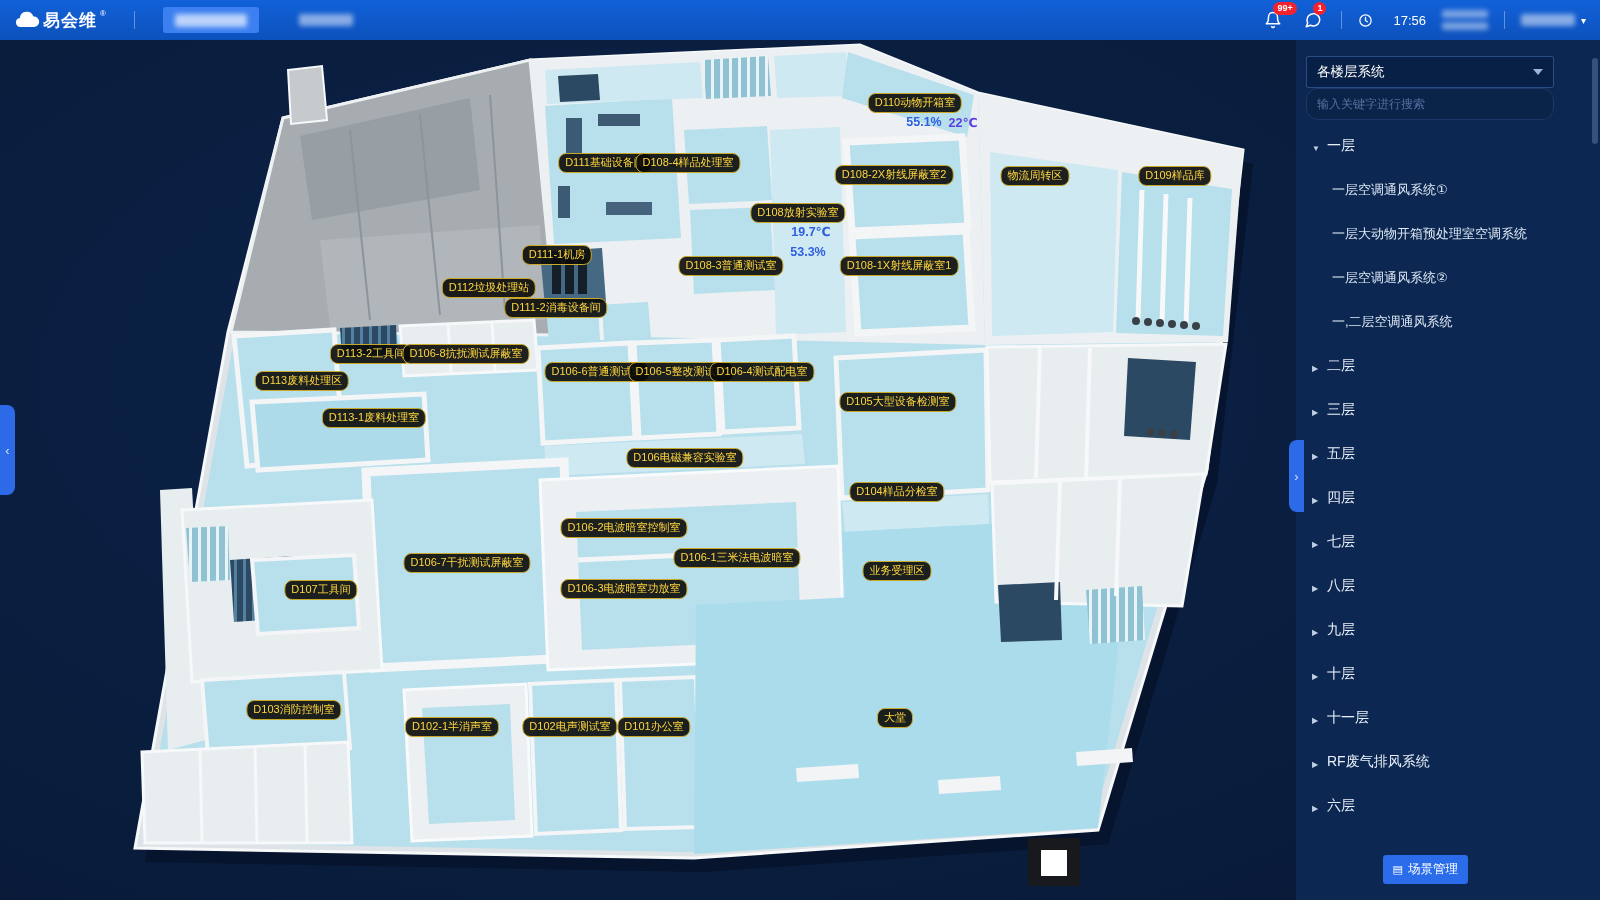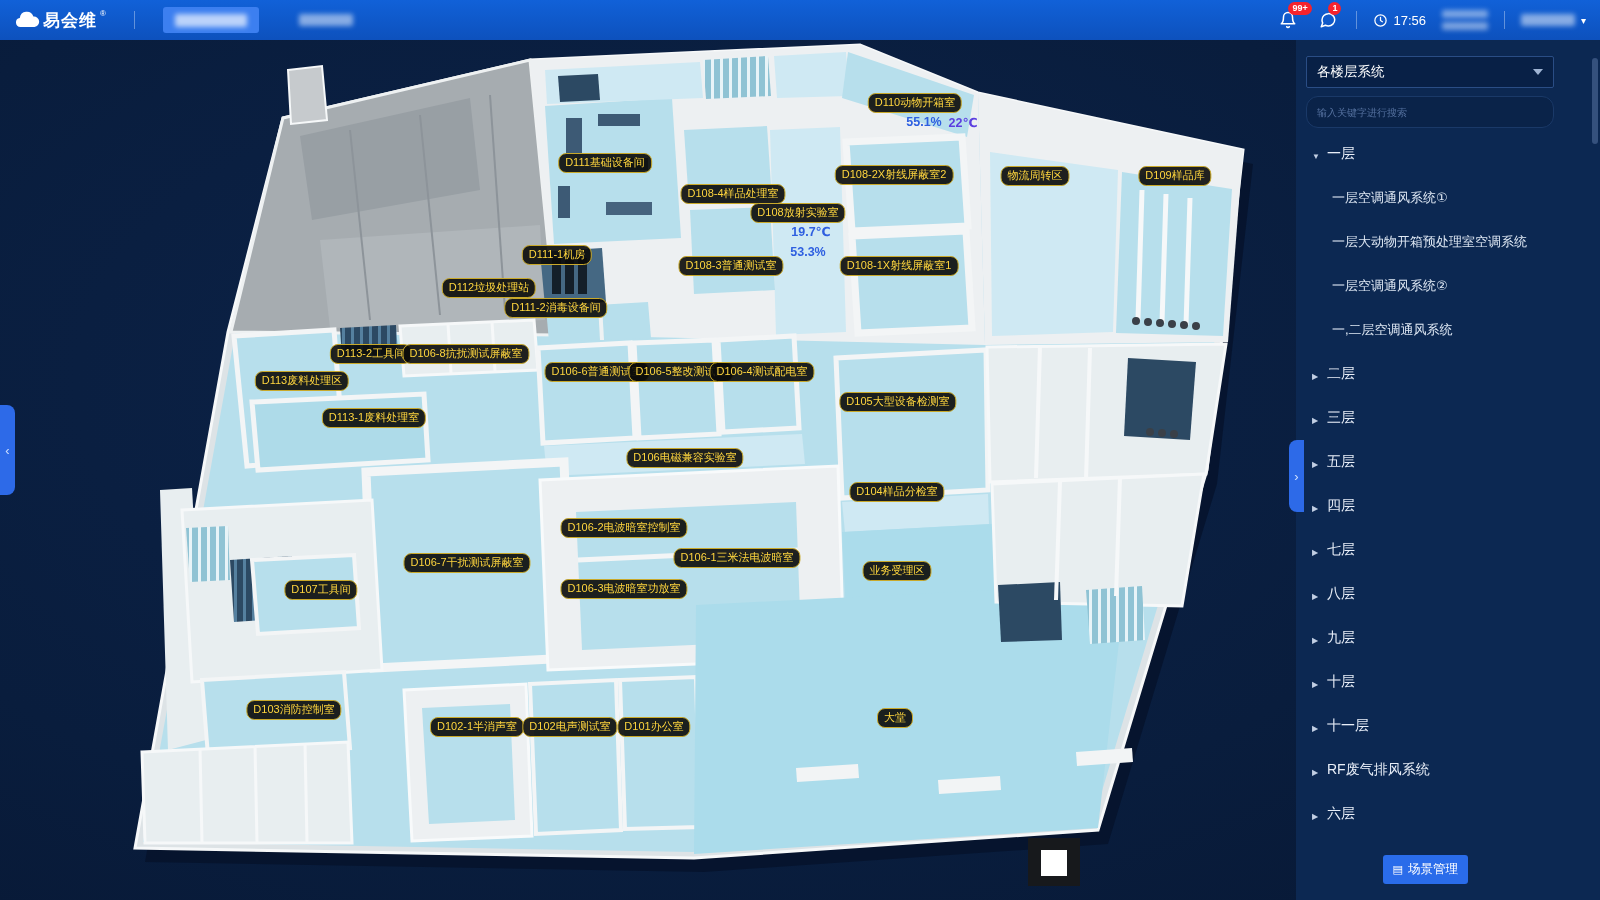--- a/index.html
+++ b/index.html
@@ -15,37 +15,37 @@
 .tb-divider{width:1px;height:18px;background:rgba(255,255,255,.35)}
 .nav-pill{height:26px;display:flex;align-items:center;padding:0 12px;border-radius:3px;cursor:pointer}
 .nav-pill.active{background:#3c7ff0}
 .redact{display:inline-block;border-radius:2px;background:rgba(255,255,255,.65);filter:blur(2.5px)}
 .r-light{width:72px;height:13px}
 .r-dim{width:54px;height:12px;background:rgba(255,255,255,.5)}
 .r-sm{width:46px;height:8px;background:rgba(255,255,255,.45)}
 .tb-right{display:flex;align-items:center;gap:16px}
 .icon-wrap{position:relative;width:24px;height:24px;display:flex;align-items:center;justify-content:center;cursor:pointer}
 .badge{position:absolute;top:-6px;left:12px;background:#f5222d;color:#fff;font-size:9px;line-height:1;padding:2px 4px;border-radius:8px;white-space:nowrap;font-weight:bold}
-.time-wrap{display:flex;align-items:center;gap:5px;color:#fff;font-size:13px}
+.time-wrap{display:flex;align-items:center;gap:20px;color:#fff;font-size:13px}
 .redact-stack{display:flex;flex-direction:column;gap:4px}
 .user-menu{display:flex;align-items:center;gap:6px;color:#fff;cursor:pointer}
 .caret{font-size:10px;color:#fff}
 
 .content{flex:1;display:flex;min-height:0}
 .plan-area{position:relative;flex:1;background:radial-gradient(120% 100% at 50% 40%,#0c2349 0%,#091d3d 55%,#071631 100%);overflow:hidden}
 .plan-svg{position:absolute;inset:0;width:100%;height:100%}
 .room-label{position:absolute;transform:translate(-50%,-50%);background:rgba(10,10,8,.9);border:1px solid #c9a92a;color:#ffd63e;font-size:11px;line-height:1;padding:3px 6px 4px;border-radius:8px;white-space:nowrap;cursor:pointer;z-index:3}
 .sensor{position:absolute;transform:translate(-50%,-50%);font-size:12.5px;font-weight:bold;white-space:nowrap;z-index:3}
 .left-tab{position:absolute;left:0;top:365px;width:15px;height:90px;background:#2d6ae8;border-radius:0 8px 8px 0;display:flex;align-items:center;justify-content:center;color:#cfe0ff;font-size:13px;cursor:pointer;z-index:4}
 
 .sidebar{position:relative;width:304px;flex:none;background:#0c2852}
 .panel-inner{position:absolute;inset:0;padding:16px 46px 14px 10px}
 .dropdown{height:32px;background:#082046;border:1px solid #2a4d85;border-radius:2px;color:#fff;font-size:13.5px;display:flex;align-items:center;justify-content:space-between;padding:0 10px;cursor:pointer}
 .dd-caret{width:0;height:0;border-left:5px solid transparent;border-right:5px solid transparent;border-top:6px solid #9fb4d4}
-.search{margin-top:8px;width:100%;height:32px;background:#0a2349;border:1px solid #1a3968;border-radius:12px;color:#dbe6f5;font-size:10px;padding:0 10px;outline:none;font-family:inherit}
+.search{margin-top:0;width:100%;height:32px;background:#0a2349;border:1px solid #1a3968;border-radius:12px;color:#dbe6f5;font-size:12px;padding:0 10px;outline:none;font-family:inherit}
 .search::placeholder{color:#54709e}
 .tree{margin-top:4px}
 .tree-row{height:44px;display:flex;align-items:center;color:#e8eef8;font-size:14px;cursor:pointer}
 .tree-row.parent{padding-left:6px}
 .tree-row.child{padding-left:26px;font-size:13px;color:#dfe8f4}
 .arrow{width:15px;color:#c2cfe4}
 .arrow.down::before{content:"▼";font-size:8px}
 .arrow.right::before{content:"▶";font-size:8px}
 .manage-btn{position:absolute;right:132px;bottom:16px;display:flex;align-items:center;gap:5px;background:#2a6cea;border:none;color:#fff;font-size:12.5px;padding:6px 10px;border-radius:3px;cursor:pointer;font-family:inherit}
 .mb-icon{font-size:11px;line-height:1}
@@ -235,21 +235,21 @@
           <rect x="1041" y="810" width="26" height="26" fill="#ffffff"></rect>
         </g>
       </svg>
 
       <div class="labels">
 
           <div class="room-label" style="left: 915px; top: 63px;">D110动物开箱室</div>
 
           <div class="room-label" style="left: 605px; top: 123px;">D111基础设备间</div>
 
-          <div class="room-label" style="left: 733px; top: 123px; margin-top: 31px;">D108-4样品处理室</div>
+          <div class="room-label" style="left: 688px; top: 123px;">D108-4样品处理室</div>
 
           <div class="room-label" style="left: 894px; top: 135px;">D108-2X射线屏蔽室2</div>
 
           <div class="room-label" style="left: 1035px; top: 136px;">物流周转区</div>
 
           <div class="room-label" style="left: 1175px; top: 136px;">D109样品库</div>
 
           <div class="room-label" style="left: 798px; top: 173px;">D108放射实验室</div>
 
           <div class="room-label" style="left: 557px; top: 215px;">D111-1机房</div>
@@ -289,21 +289,21 @@
           <div class="room-label" style="left: 467px; top: 523px;">D106-7干扰测试屏蔽室</div>
 
           <div class="room-label" style="left: 897px; top: 531px;">业务受理区</div>
 
           <div class="room-label" style="left: 624px; top: 549px;">D106-3电波暗室功放室</div>
 
           <div class="room-label" style="left: 321px; top: 550px;">D107工具间</div>
 
           <div class="room-label" style="left: 294px; top: 670px;">D103消防控制室</div>
 
-          <div class="room-label" style="left: 477px; top: 687px;">D102-1半消声室</div>
+          <div class="room-label" style="left: 452px; top: 687px;">D102-1半消声室</div>
 
           <div class="room-label" style="left: 570px; top: 687px;">D102电声测试室</div>
 
           <div class="room-label" style="left: 654px; top: 687px;">D101办公室</div>
 
           <div class="room-label" style="left: 895px; top: 678px;">大堂</div>
         </div>
       <div class="sensors">
 
           <div class="sensor" style="left: 924px; top: 82px; color: rgb(46, 95, 224);">55.1%</div>

